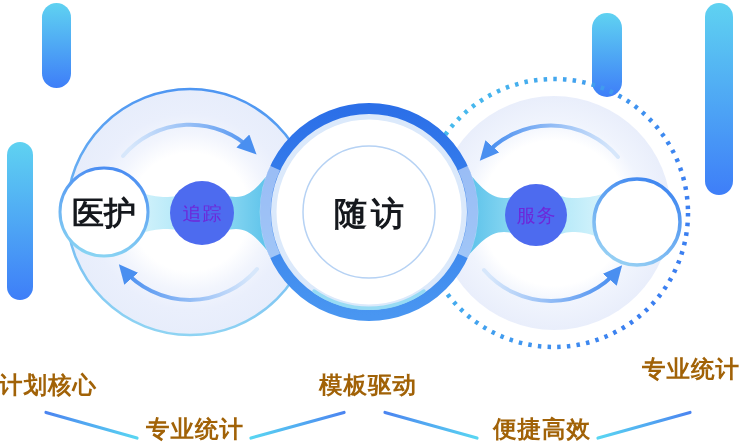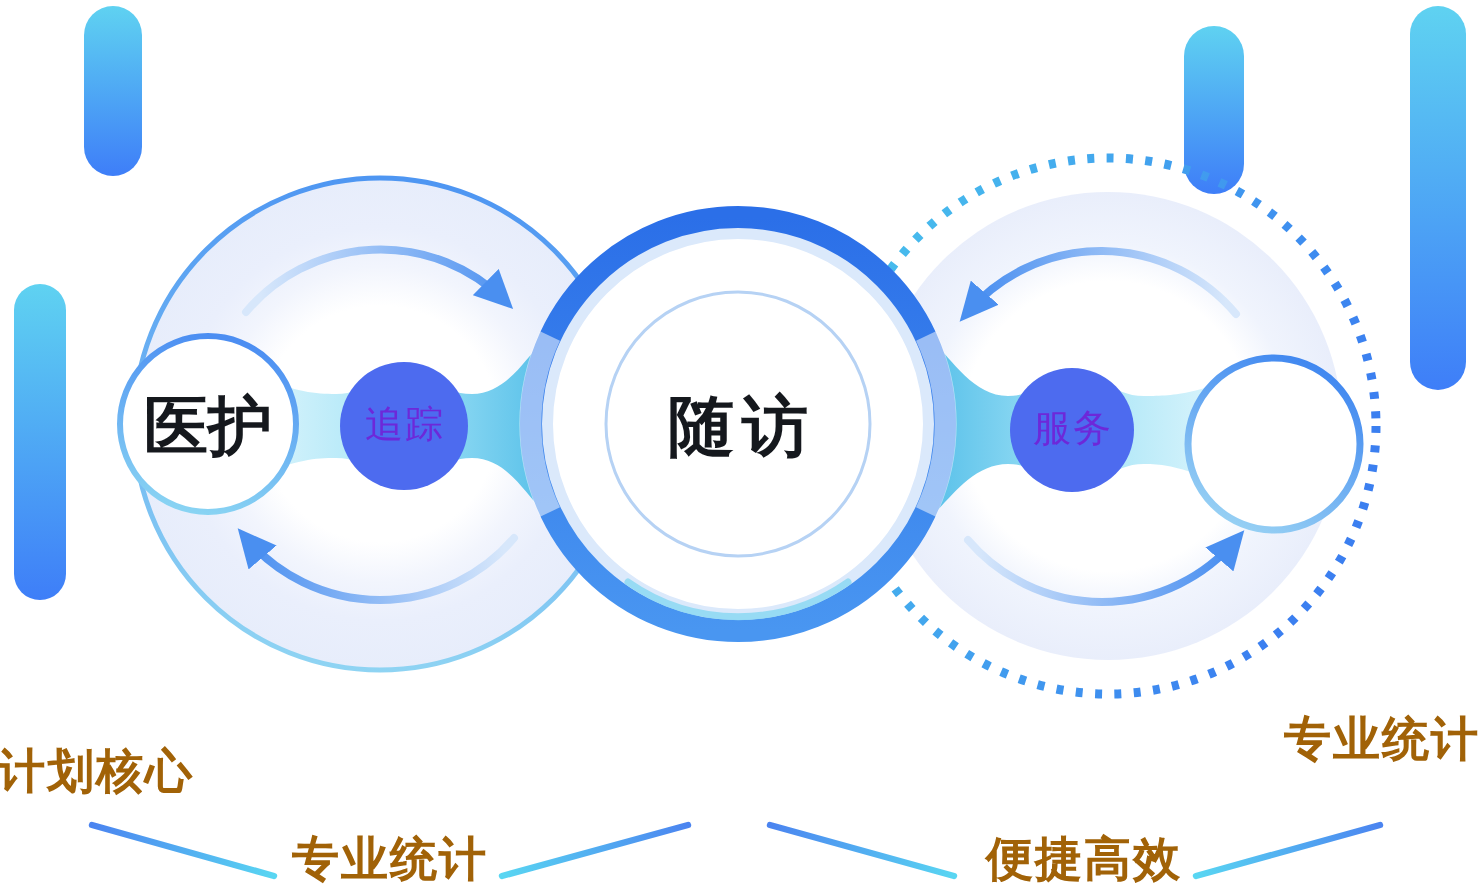--- a/index.html
+++ b/index.html
@@ -149,16 +149,17 @@
     <line x1="598" y1="438" x2="690" y2="412.5" stroke="url(#gL4)" stroke-width="3.2" stroke-linecap="round"></line>
   </svg>
 
   <div class="t node-big" style="left:104px;top:213px;">医护</div>
   <div class="t node-small" style="left:202px;top:213px;">追踪</div>
   <div class="t node-center" style="left:369px;top:213px;">随访</div>
   <div class="t node-small" style="left:536px;top:215px;">服务</div>
 
   <div class="t feature" style="left:48px;top:386px;">计划核心</div>
   <div class="t feature" style="left:195px;top:430px;">专业统计</div>
+  <div class="t feature" style="left:368px;top:386px;">模板驱动</div>
   <div class="t feature" style="left:542px;top:430px;">便捷高效</div>
   <div class="t feature" style="left:691px;top:370px;">专业统计</div>
 
 </div>
 
 </body></html>

